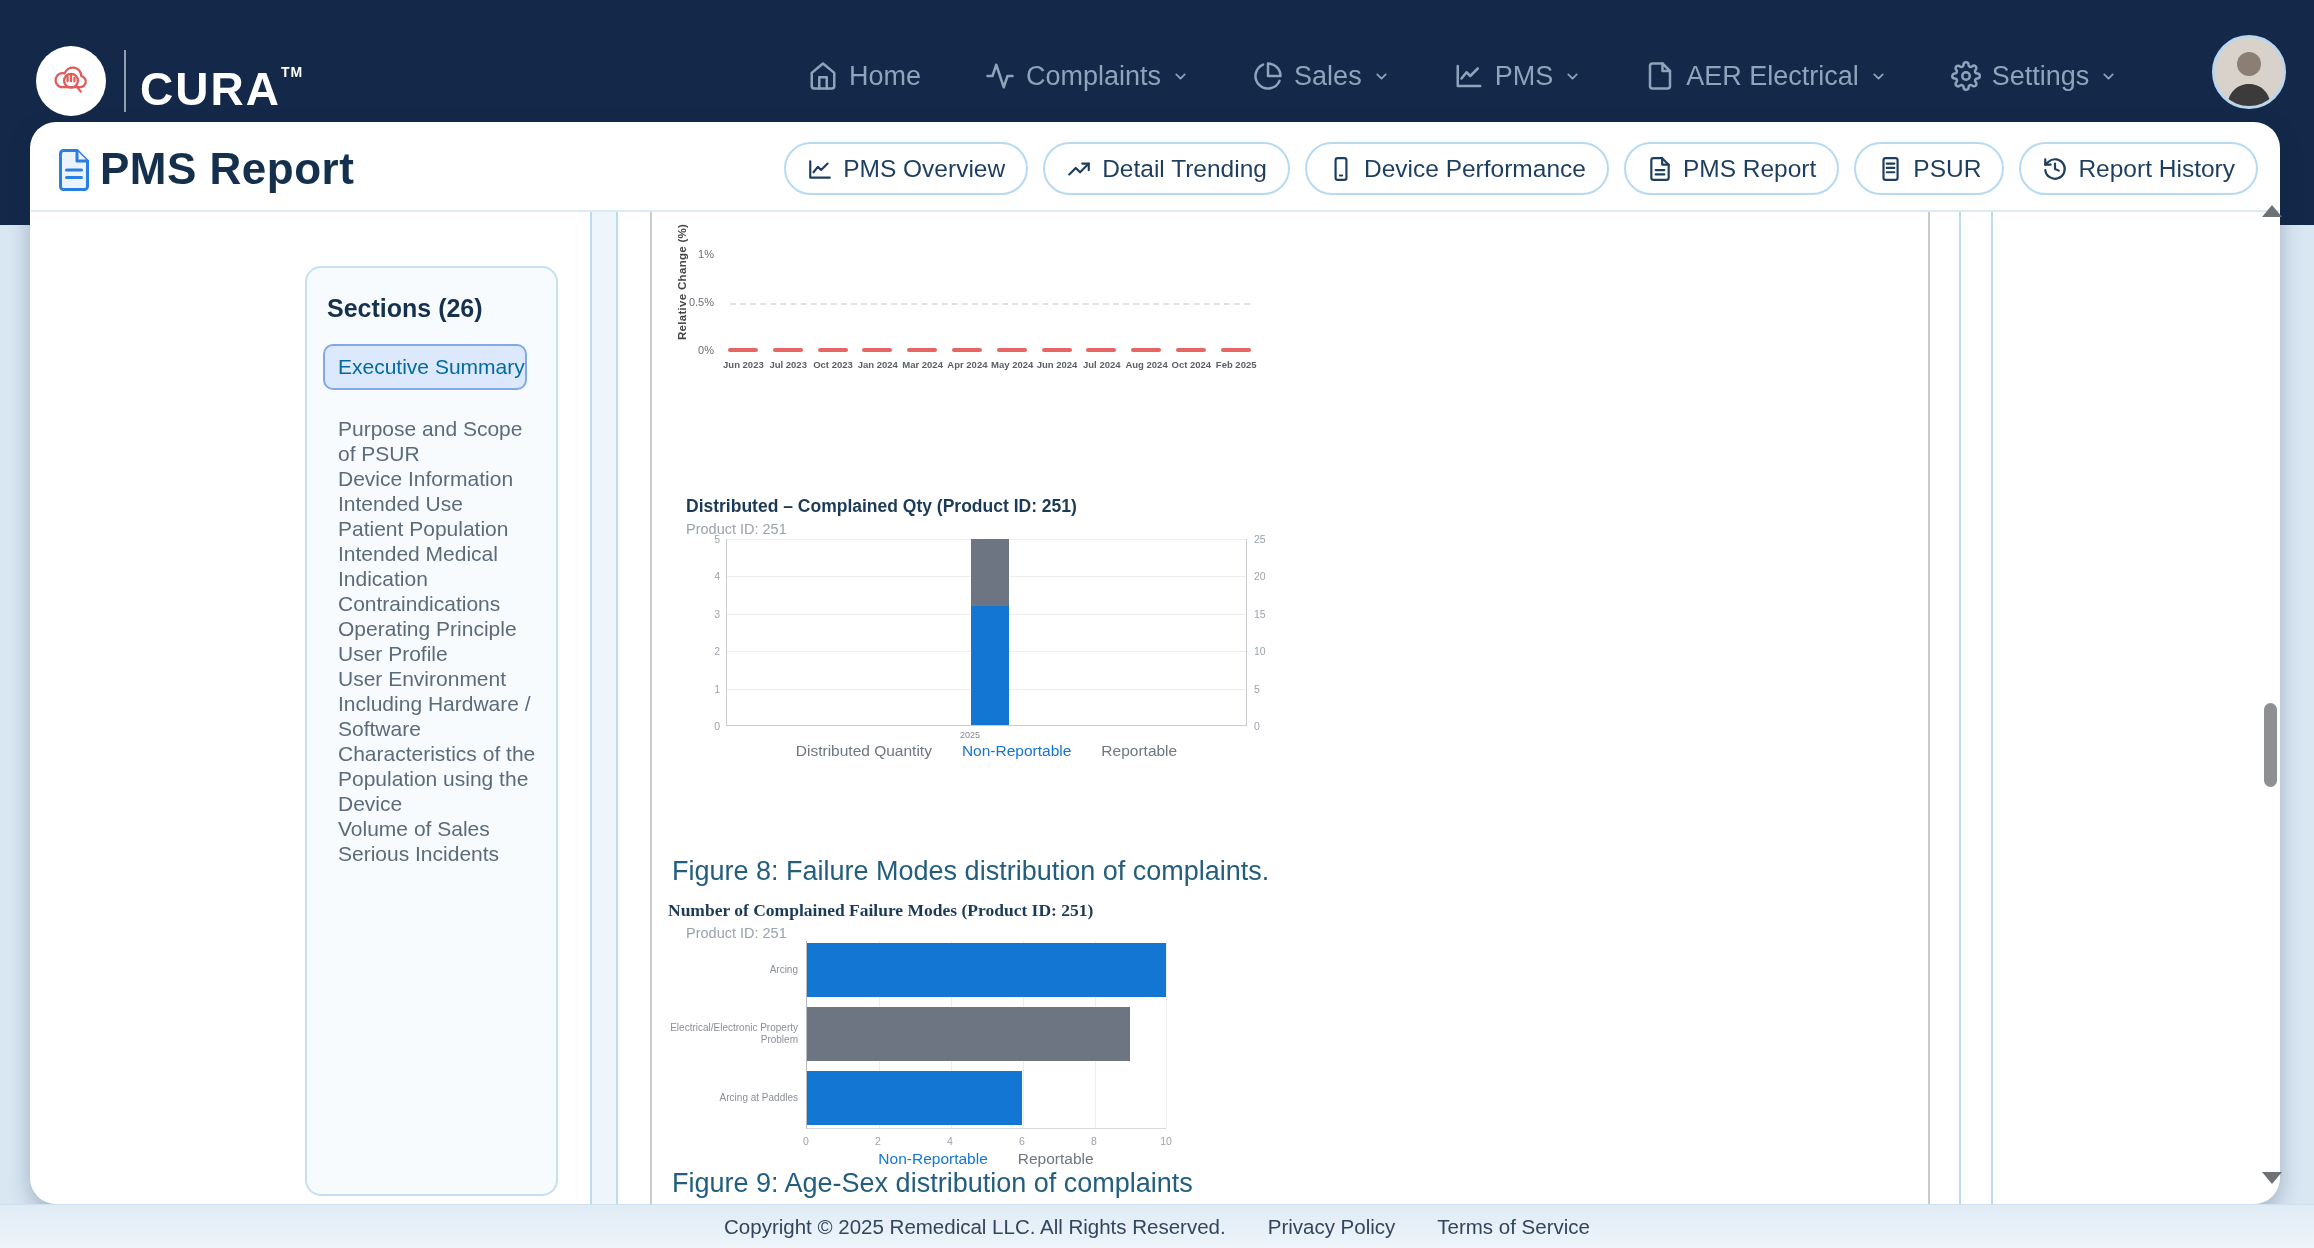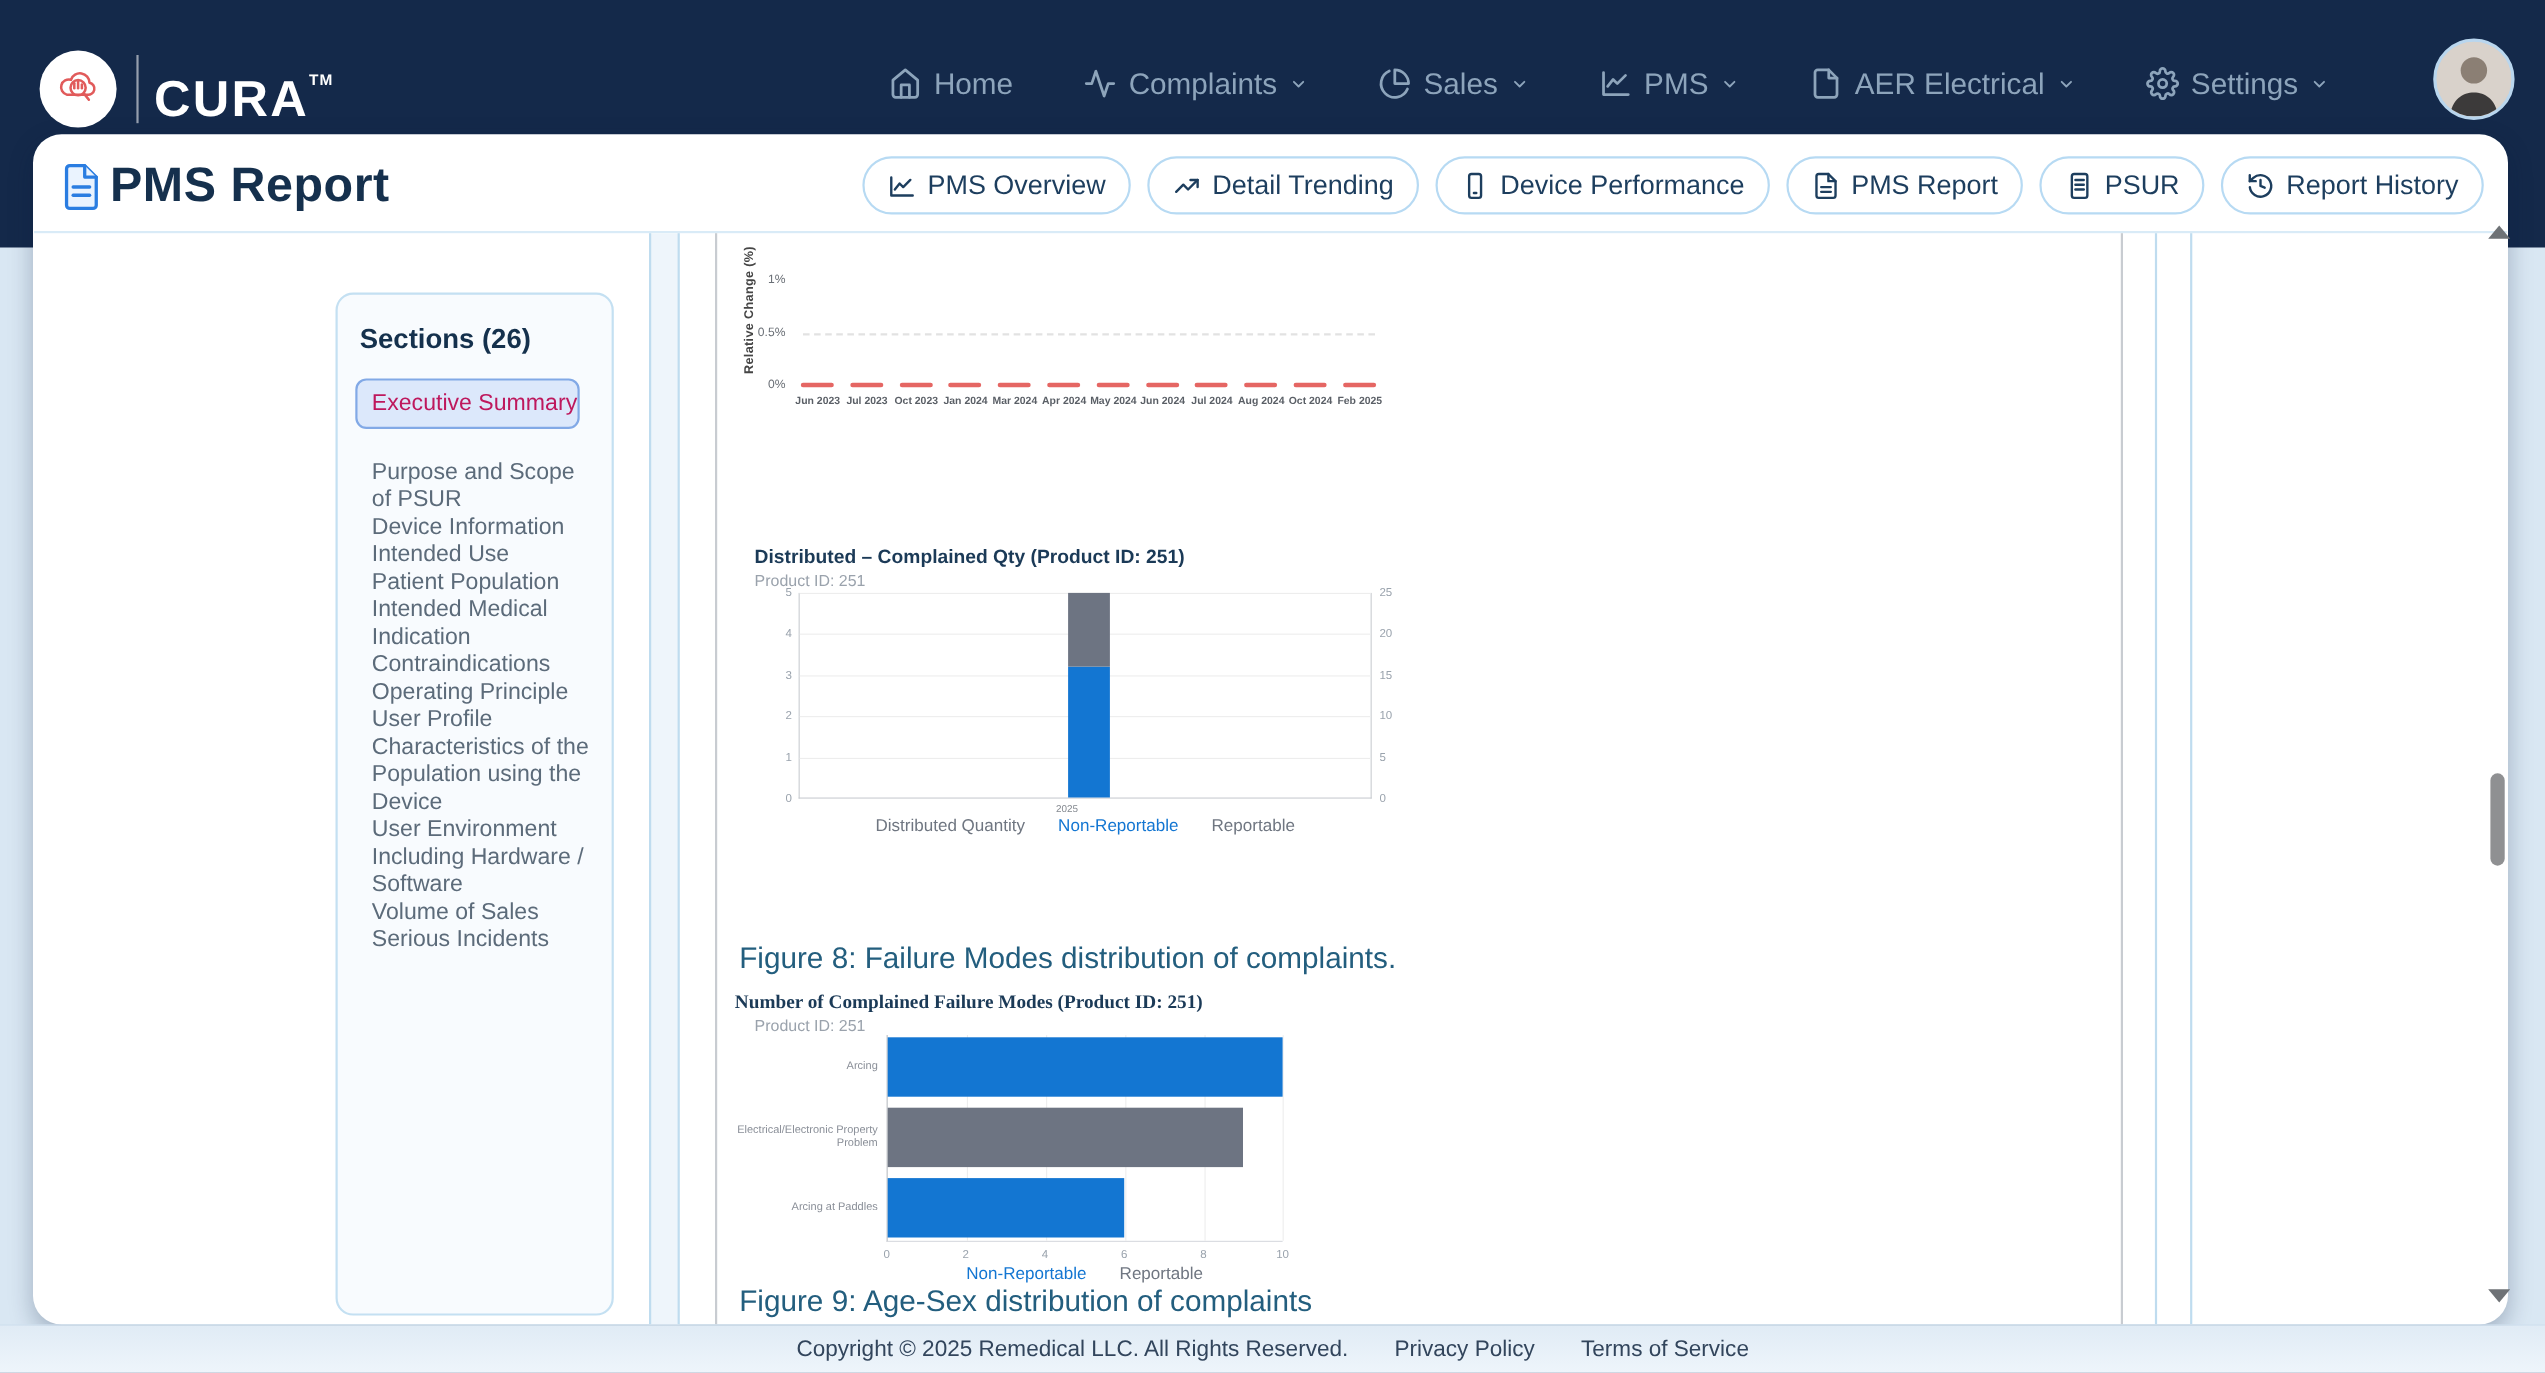--- a/index.html
+++ b/index.html
@@ -27,21 +27,21 @@
 
   .hdr-buttons { position:absolute; top:142px; right:56px; display:flex; gap:15px; z-index:2; }
   .hbtn { height:53px; display:flex; align-items:center; gap:10px; padding:0 21px; background:#fff; border:2px solid #b7daf3; border-radius:28px; color:#1d3e5e; font-size:24.5px; font-weight:500; cursor:pointer; white-space:nowrap; }
   .hbtn svg { display:block; }
 
   .hdr-divider { position:absolute; left:31px; top:210px; width:2248px; border-top:2px solid #d9ebf7; z-index:2; }
 
   
   .sections { position:absolute; left:305px; top:266px; width:253px; height:930px; background:#f8fbfe; border:2px solid #c4e0f2; border-radius:16px; z-index:2; overflow:hidden; }
   .sections-title { margin:26px 0 0 20px; font-size:25px; font-weight:700; color:#15314d; }
-  .section-active { margin:21px 0 0 16px; width:204px; height:46px; background:#dce8fb; border:2px solid #82a9e6; border-radius:10px; display:flex; align-items:center; padding-left:13px; color:#be185d; font-size:21px; cursor:pointer; }
+  .section-active { margin:21px 0 0 16px; width:204px; height:46px; background:#dce8fb; border:2px solid #82a9e6; border-radius:10px; display:flex; align-items:center; padding-left:13px; color:#0369a1; font-size:21px; cursor:pointer; }
   .section-list { display:flex; flex-direction:column; margin:26px 0 0 31px; }
   .section-item { width:202px; font-size:21px; color:#5c6b7a; line-height:25px; cursor:pointer; }
 
   
   .vblue { position:absolute; top:212px; bottom:44px; width:2px; background:#bfdcef; z-index:2; }
   .vstrip { position:absolute; top:212px; bottom:44px; background:#eef5fb; z-index:2; }
   .vgray { position:absolute; top:212px; bottom:44px; width:1.5px; background:#c8ccd1; z-index:2; }
 
   
   .doc { position:absolute; left:0; top:0; width:100%; height:100%; z-index:2; }
@@ -281,22 +281,22 @@
   <div class="section-active">Executive Summary</div>
   <div class="section-list">
     <div class="section-item">Purpose and Scope of PSUR</div>
     <div class="section-item">Device Information</div>
     <div class="section-item">Intended Use</div>
     <div class="section-item">Patient Population</div>
     <div class="section-item">Intended Medical Indication</div>
     <div class="section-item">Contraindications</div>
     <div class="section-item">Operating Principle</div>
     <div class="section-item">User Profile</div>
+    <div class="section-item">User Environment Including Hardware / Software</div>
     <div class="section-item">Characteristics of the Population using the Device</div>
-    <div class="section-item">User Environment Including Hardware / Software</div>
     <div class="section-item">Volume of Sales</div>
     <div class="section-item">Serious Incidents</div>
   </div>
 </div>
 
 <div class="vstrip" style="left:591px; width:26px;"></div>
 <div class="vblue" style="left:590px;"></div>
 <div class="vblue" style="left:616px;"></div>
 <div class="vgray" style="left:650px;"></div>
 <div class="vgray" style="left:1928px;"></div>

